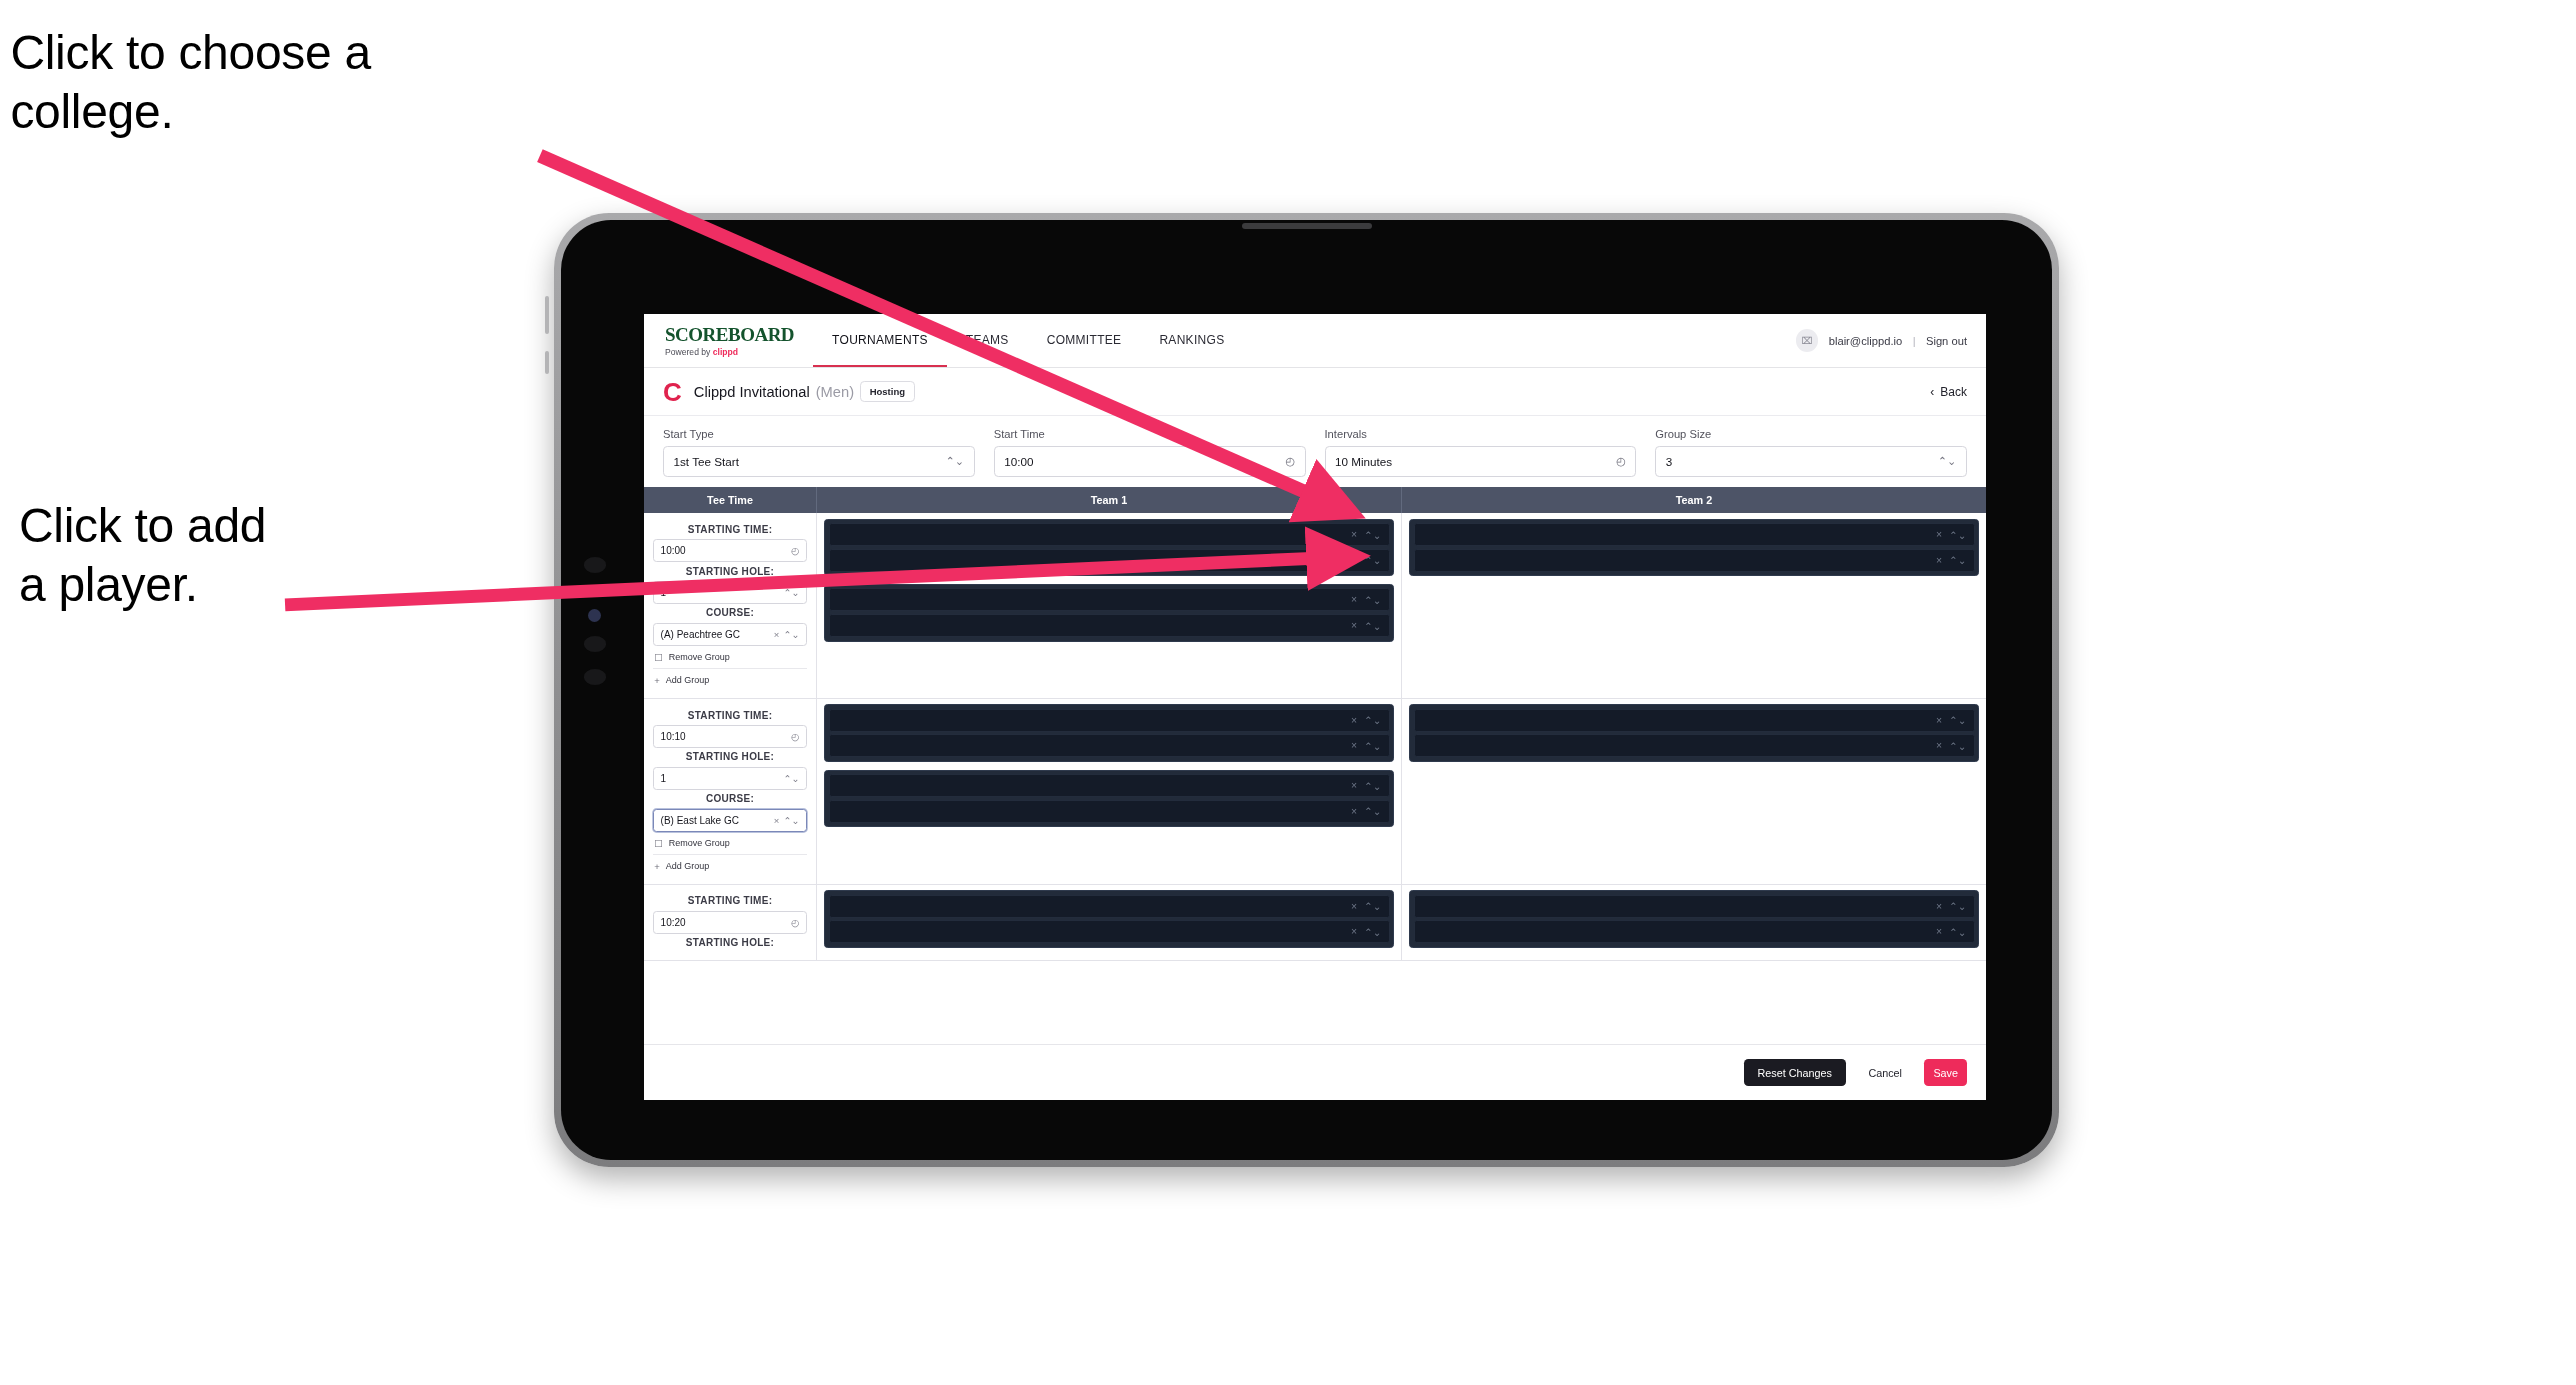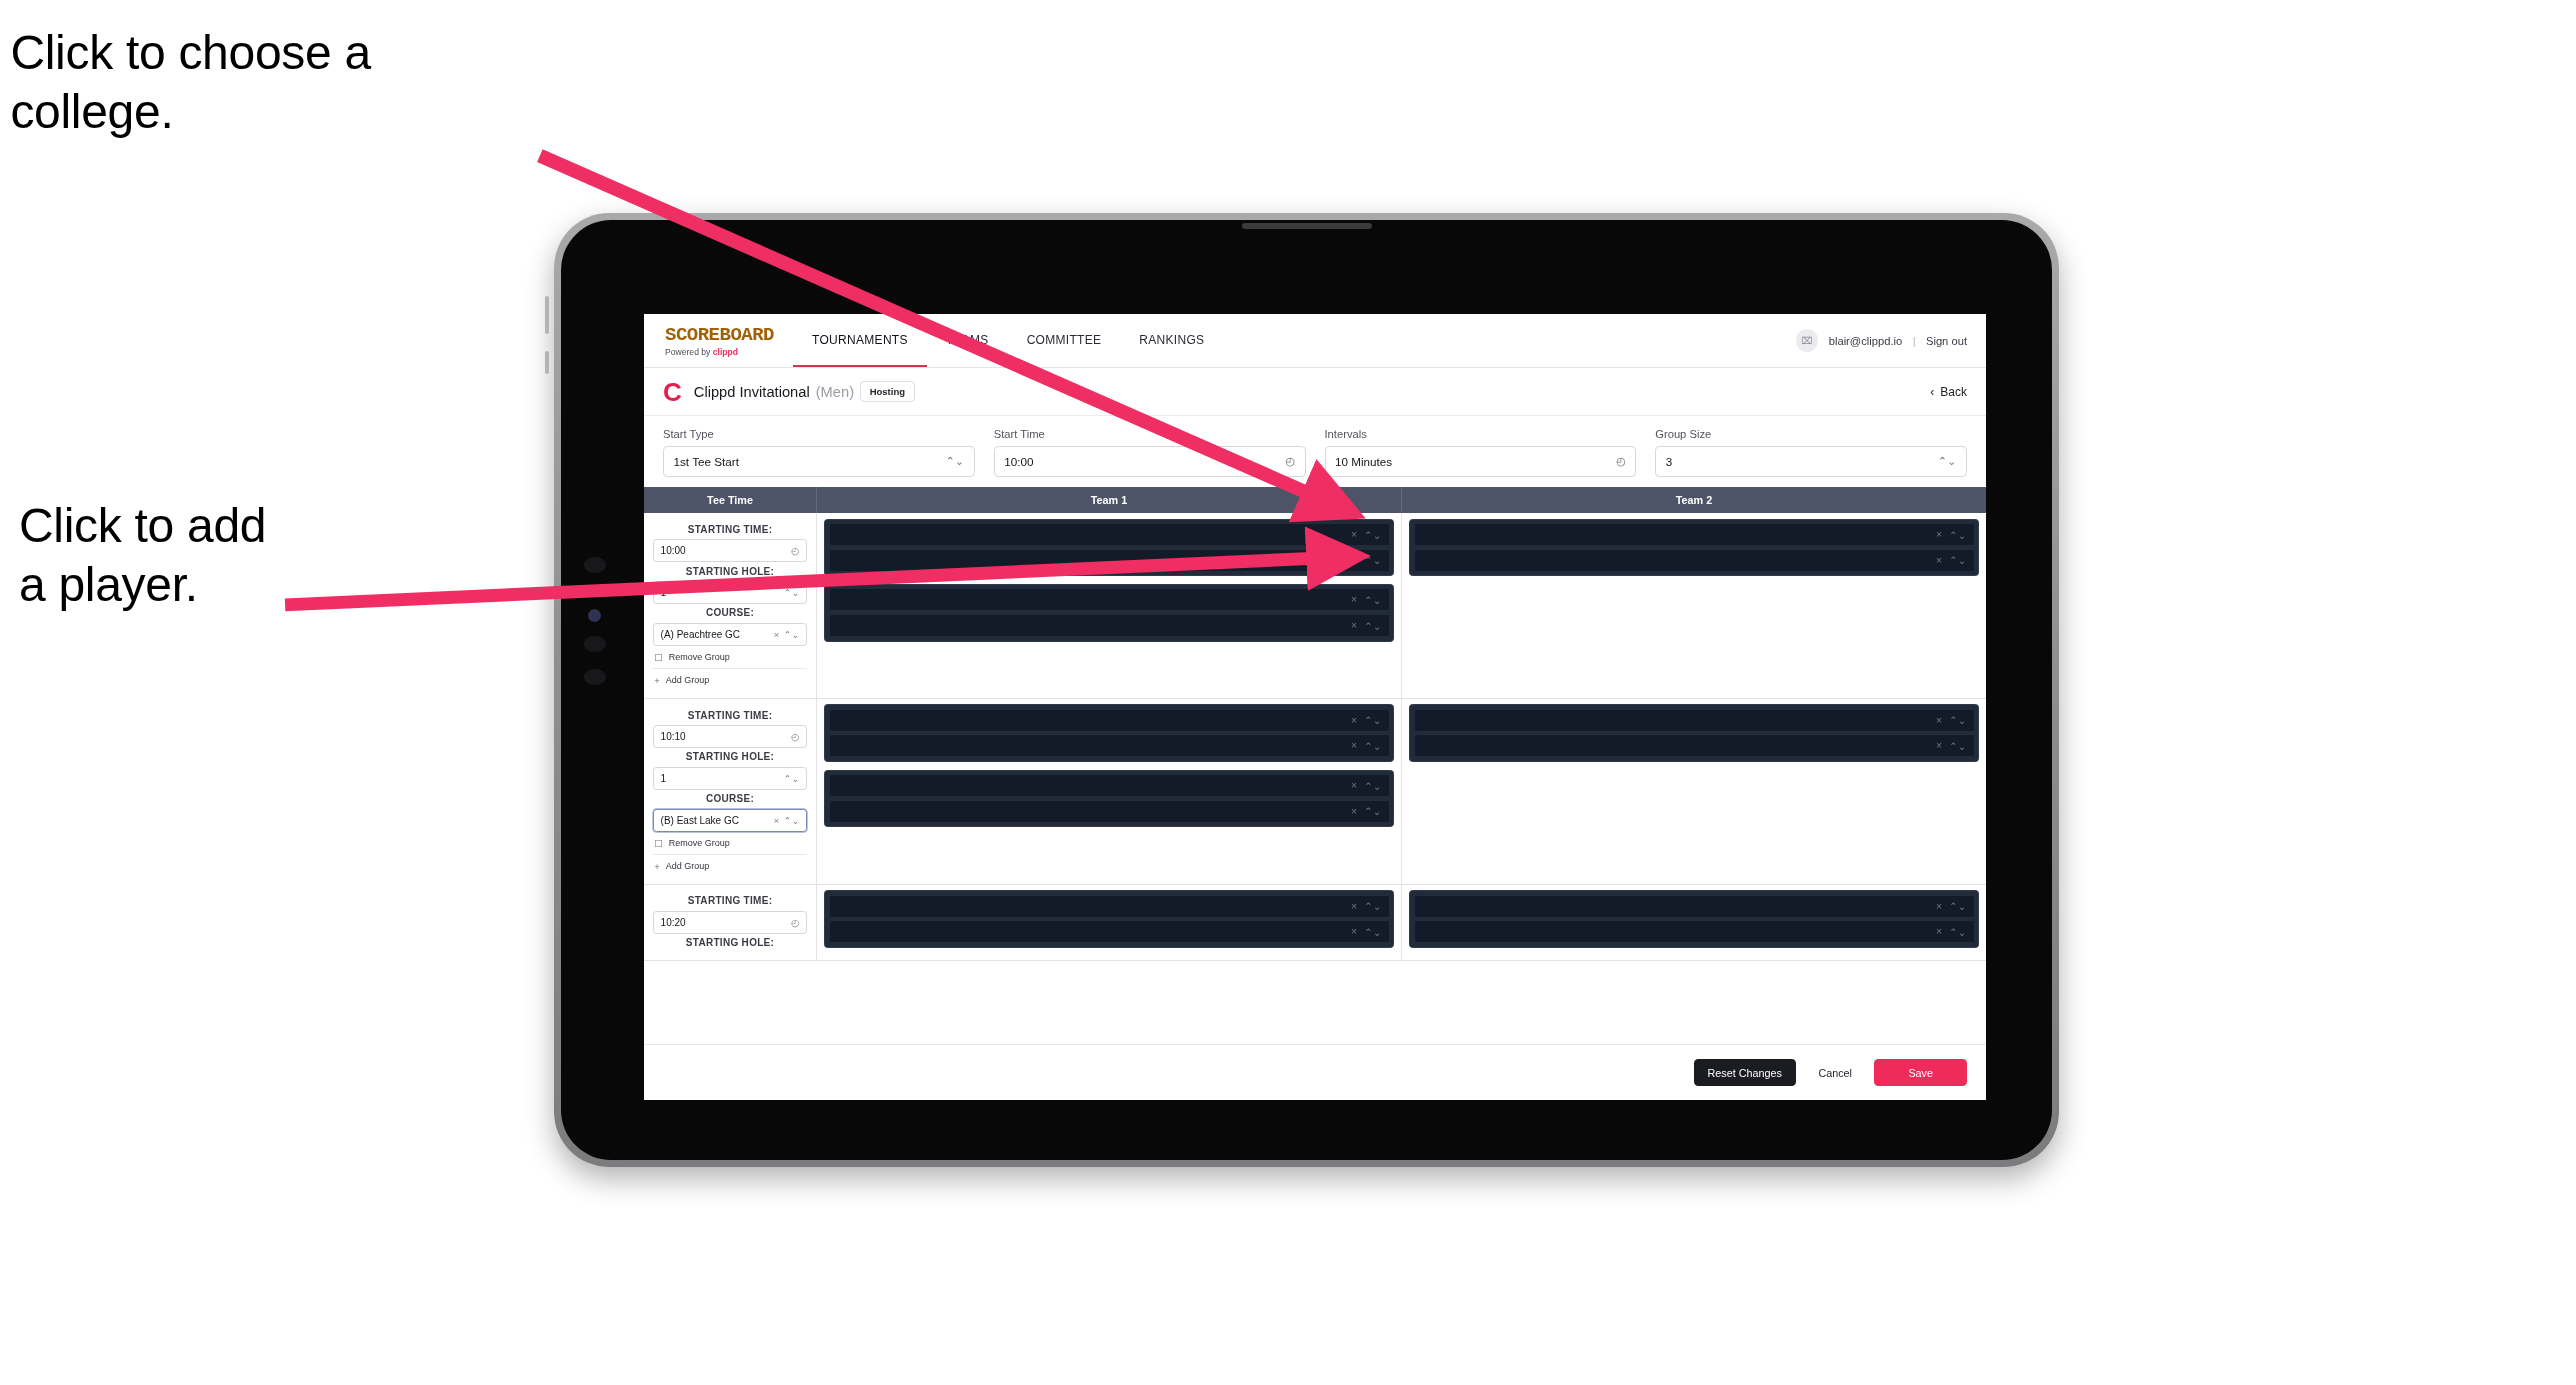--- a/index.html
+++ b/index.html
@@ -72,21 +72,21 @@
   }
 
   
   .topnav {
     height: 54px; display: flex; align-items: stretch;
     border-bottom: 0.9px solid #e4e4e7; flex: none; background:#fff;
   }
   .brand { display:flex; flex-direction:column; justify-content:center;
            padding: 0 19px 0 21px; }
   .brand-main { font-size: 19px; font-weight: 800; letter-spacing: -0.5px;
-                color:#a16207; font-family:Liberation Mono, monospace; }
+                color:#14532d; font-family:Liberation Serif, serif; }
   .brand-sub { font-size: 8.6px; color:#4b4b55; margin-top:0.9px; }
   .brand-sub b { color:#ee2b5b; font-weight:700; }
   .navtabs { display:flex; align-items:stretch; }
   .navtab {
     display:flex; align-items:center; padding: 0 19px;
     font-size: 12px; letter-spacing:0.3px; color:#2a2a33; cursor:pointer;
     border-bottom: 2.6px solid transparent;
   }
   .navtab.active { border-bottom-color:#d8304f; color:#111118; }
   .nav-right { margin-left:auto; display:flex; align-items:center;
@@ -179,21 +179,21 @@
 
   
   .footer {
     height: 55px; flex:none; display:flex; align-items:center;
     justify-content:flex-end; gap: 12px; padding-right: 19px; background:#fff;
   }
   .btn { border-radius:4.3px; font-size: 10.8px; cursor:pointer;
          display:flex; align-items:center; justify-content:center; }
   .btn-reset { background:#1b1b22; color:#fff; height:27px; padding: 0 14px; }
   .btn-cancel { background:transparent; color:#24242d; height:27px; padding: 0 10.4px; }
-  .btn-save { background:#ee2b5b; color:#fff; height:27px; padding: 0 34px; }
+  .btn-save { background:#ee2b5b; color:#fff; height:27px; padding: 0 9px; }
 </style>
 </head>
 <body>
 
 <div class="annotation" id="anno-college">Click to choose a
 college.</div>
 
 <div class="annotation" id="anno-player">Click to add
 a player.</div>
 

